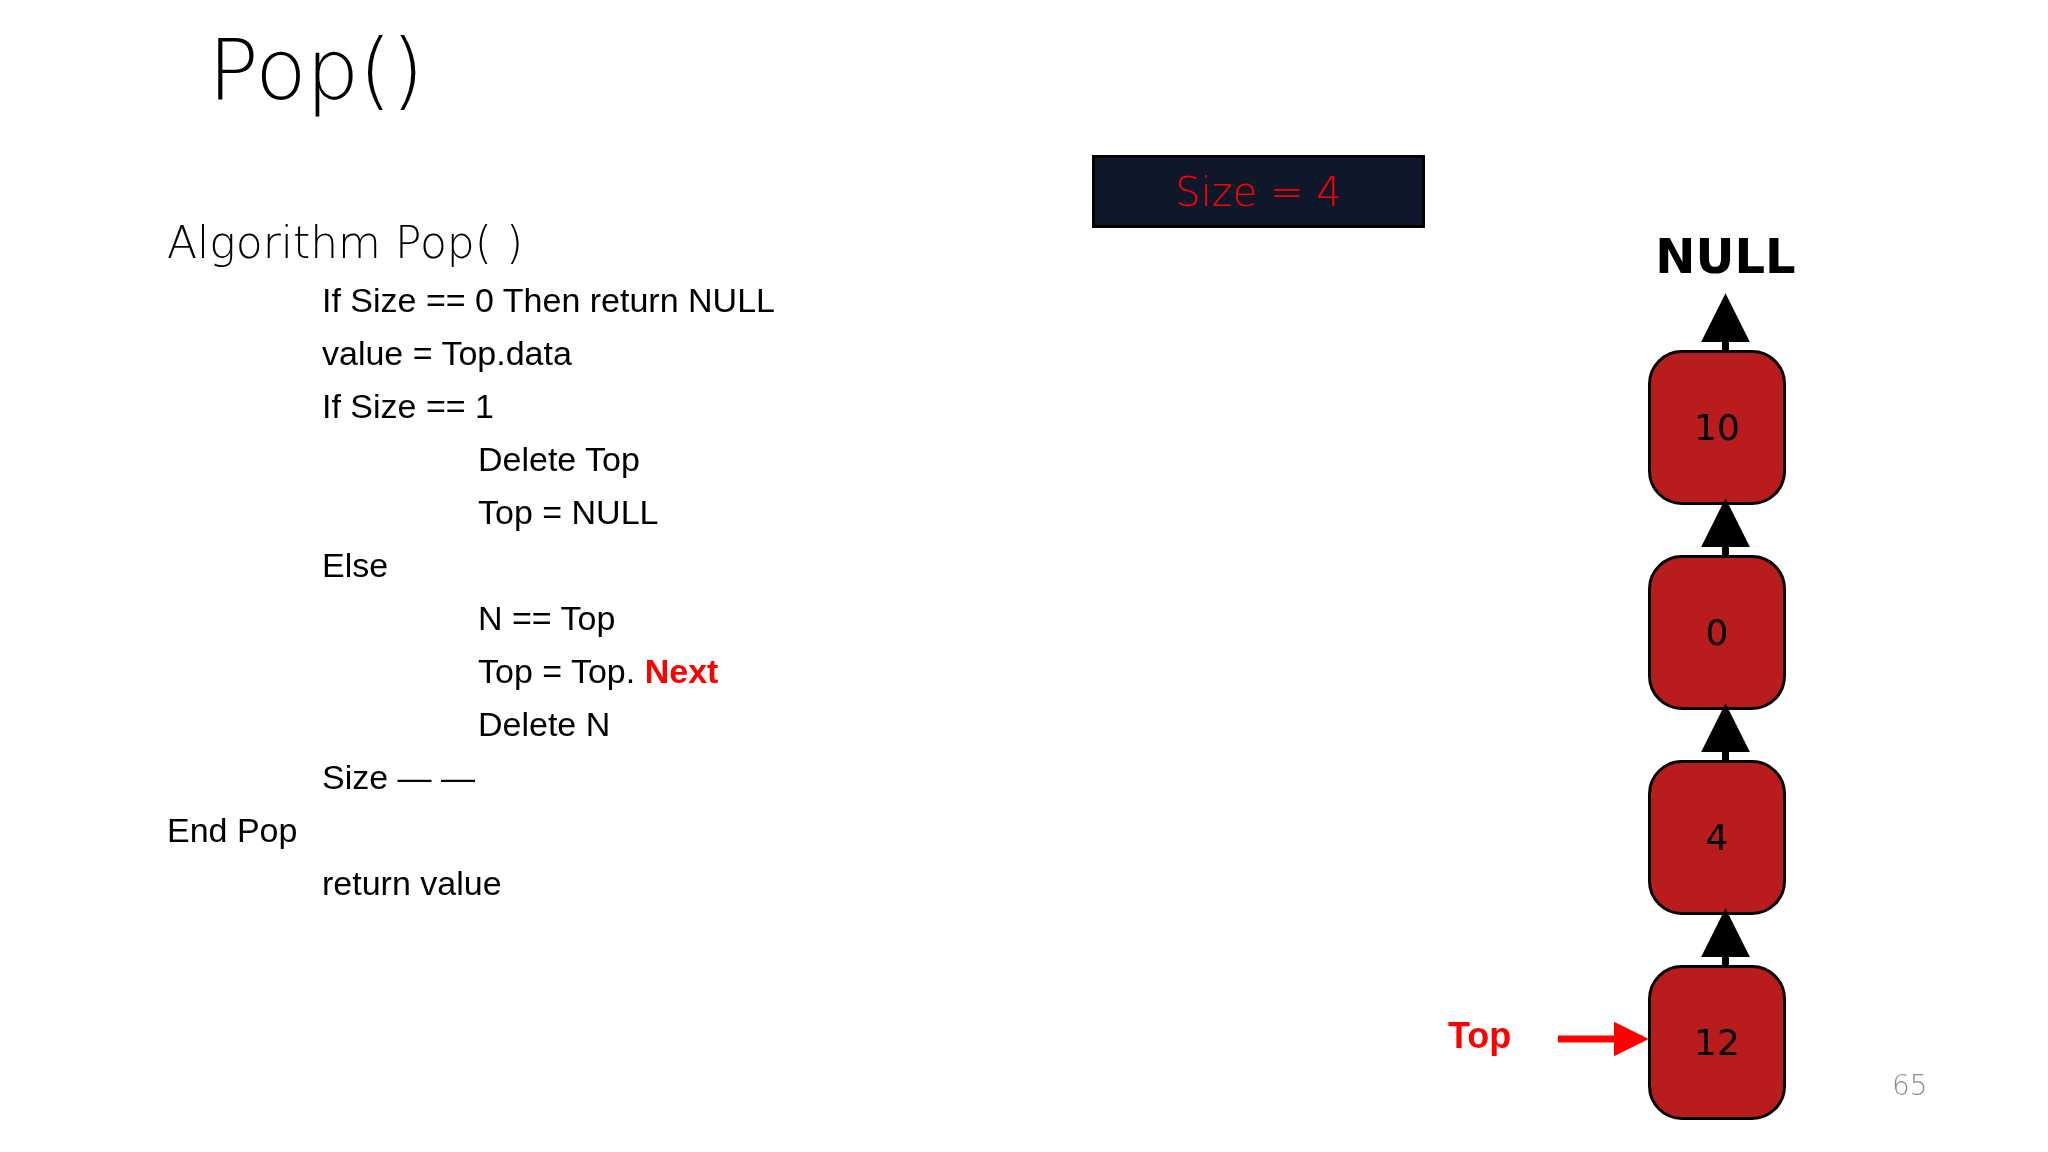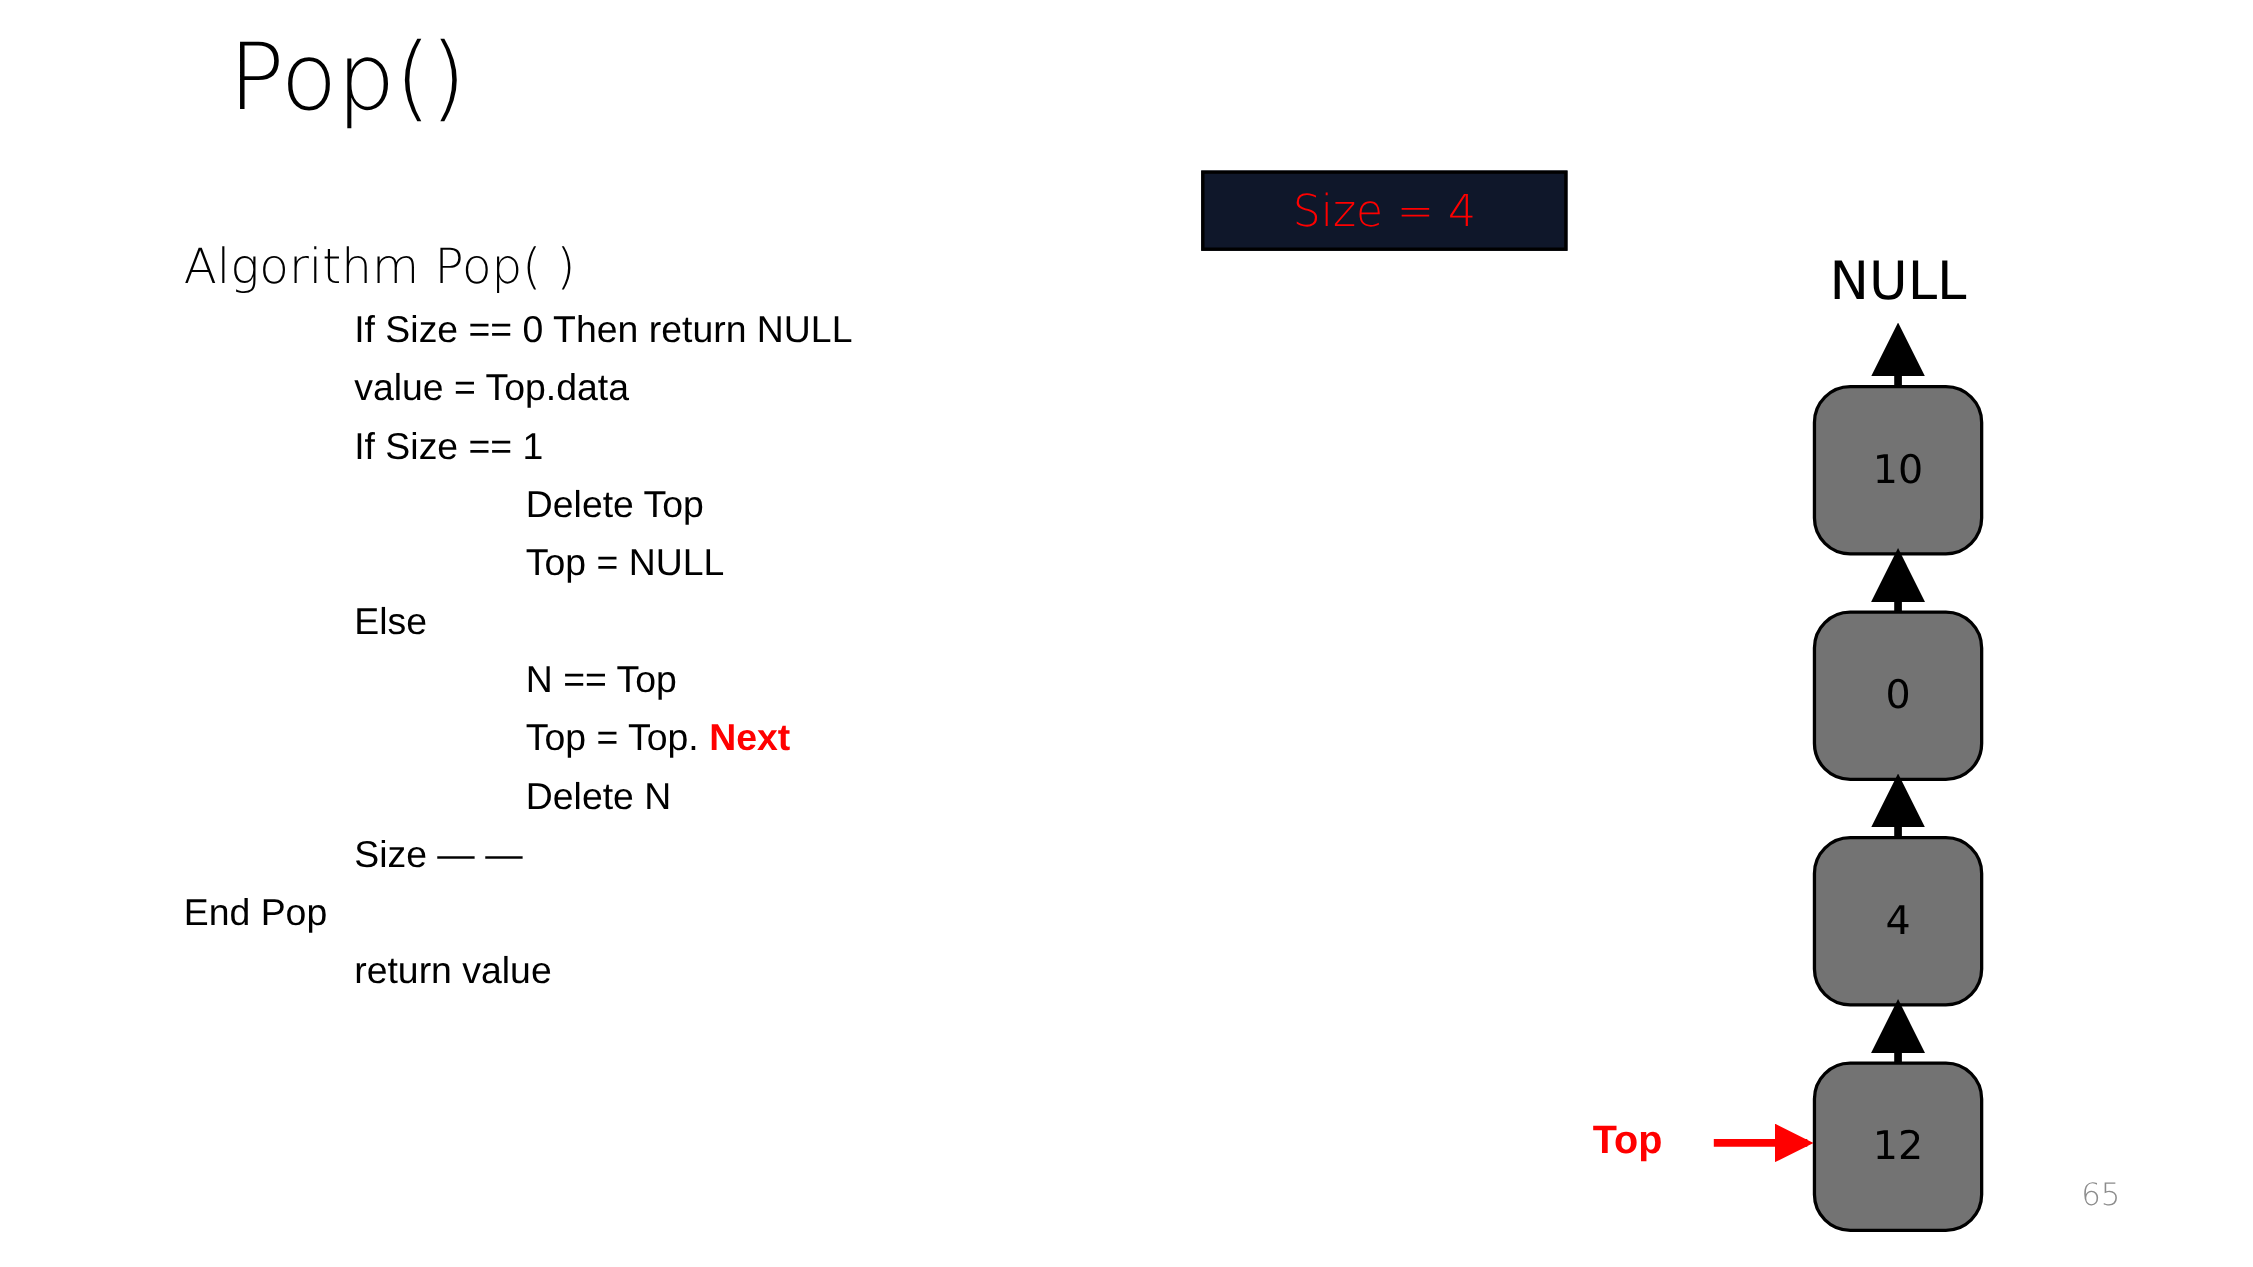--- a/index.html
+++ b/index.html
@@ -83,36 +83,36 @@
   }
 
   
   #null-label {
     position: absolute;
     left: 1648px;
     top: 232px;
     width: 155px;
     text-align: center;
     font-family: "DejaVu Sans", sans-serif;
-    font-weight: 400;
+    font-weight: 700;
     font-size: 48px;
     color: #000000;
     line-height: 1;
   }
 
   
   .node {
     position: absolute;
     left: 1648px;
-    width: 155px;
+    width: 138px;
     height: 155px;
     border: 3px solid #000000;
     border-radius: 34px;
     box-sizing: border-box;
-    background: #737373;
+    background: #b91c1c;
     display: flex;
     align-items: center;
     justify-content: center;
   }
   .node .node-value {
     font-family: "DejaVu Sans", sans-serif;
     font-weight: 400;
     font-size: 36px;
     color: #000000;
     line-height: 1;

